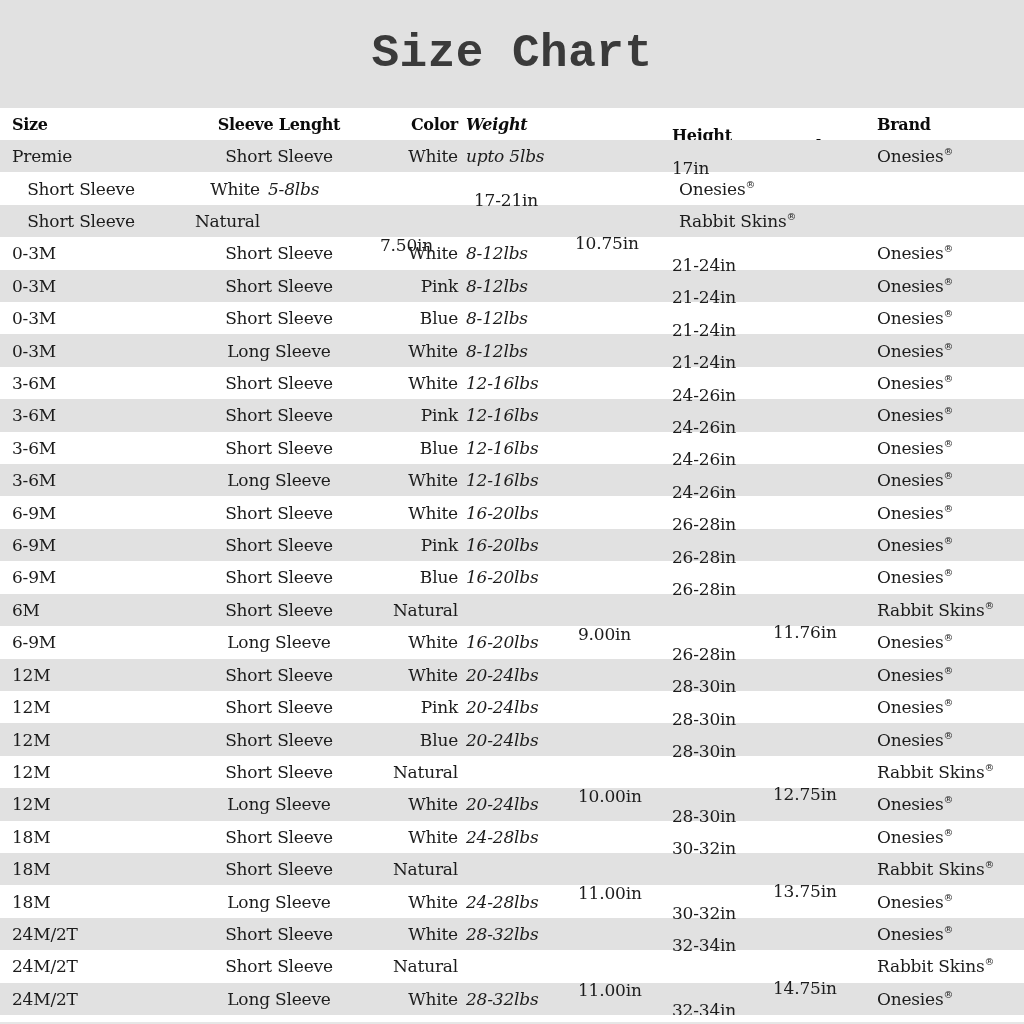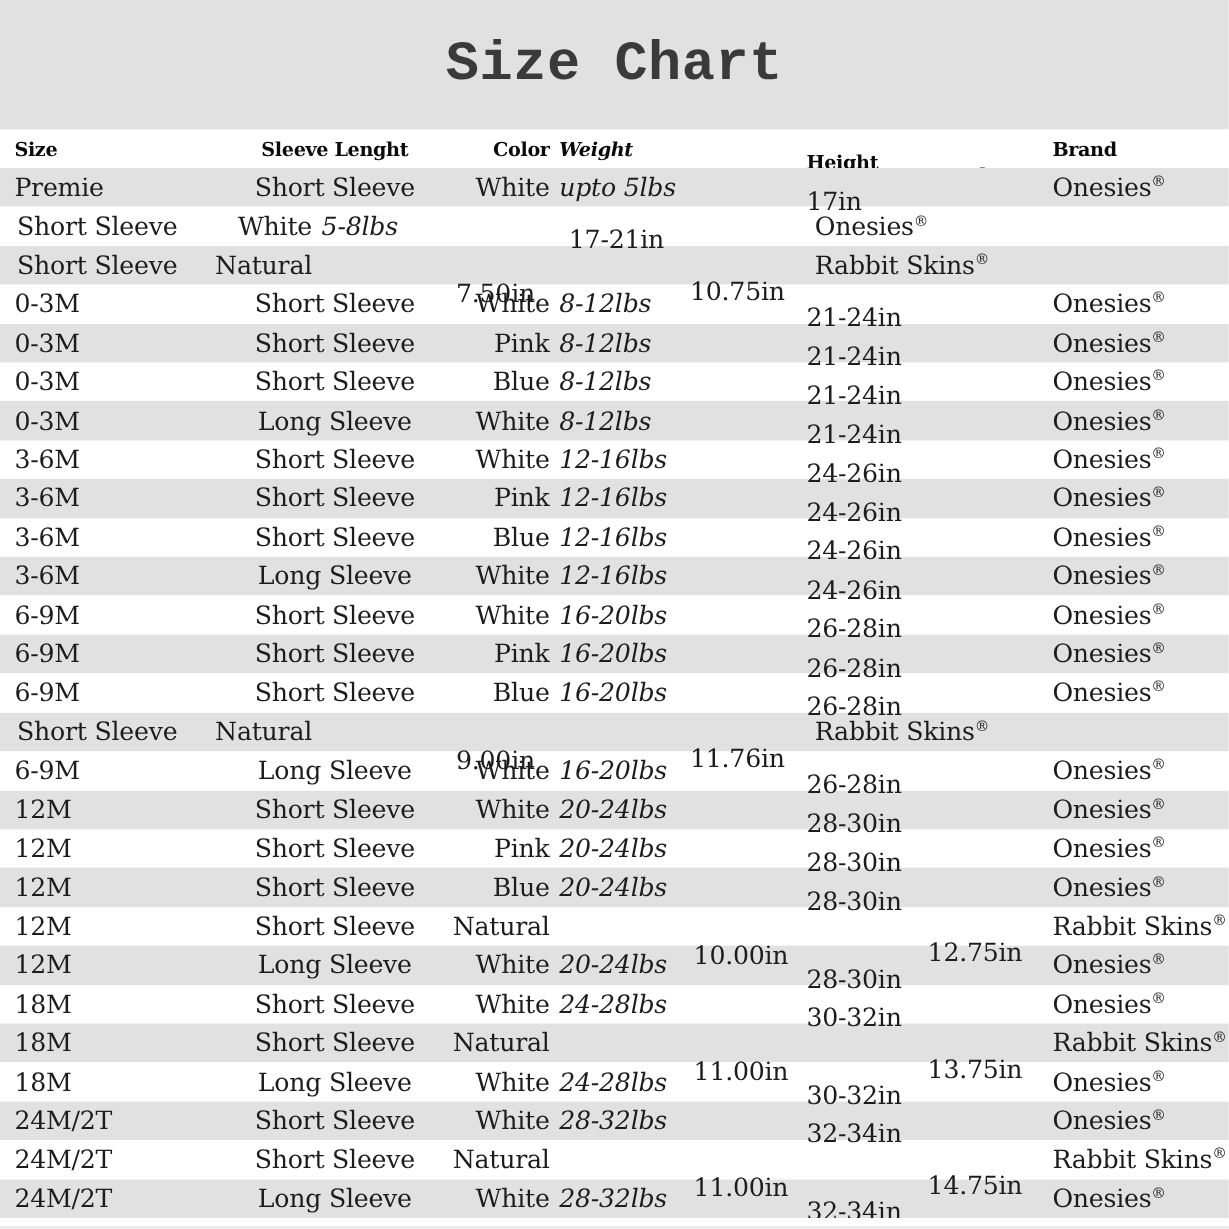--- a/index.html
+++ b/index.html
@@ -37,21 +37,21 @@
   .th{
     font-weight:700;
     font-size:16px;
     color:var(--header-text);
     letter-spacing:-0.3px;
   }
   .tbody{flex:0 0 auto;}
   .tr{
     display:flex;align-items:center;
     height:32.42px;
-    font-size:21px;
+    font-size:17px;
     color:var(--body-text);
     letter-spacing:-0.2px;
   }
   .tr.alt{background:var(--row-alt);}
   .cell{white-space:nowrap;box-sizing:border-box;overflow:visible;}
   .col-size  {width:198px;padding-left:12px;}
   .col-sleeve{width:162px;text-align:center;}
   .col-color {width:98px; padding-left:13px;text-align:right;}
   .col-weight{width:112px;padding-left:8px;font-style:italic;}
   .col-width {width:94px; padding-left:8px;margin-top:48px;}
@@ -216,20 +216,21 @@
         <div class="cell col-size">6-9M</div>
         <div class="cell col-sleeve">Short Sleeve</div>
         <div class="cell col-color">Blue</div>
         <div class="cell col-weight">16-20lbs</div>
         <div class="cell col-width"></div>
         <div class="cell col-height">26-28in</div>
         <div class="cell col-length"></div>
         <div class="cell col-brand">Onesies<sup>®</sup></div>
       </div>
       <div class="tr alt">
+        <div class="cell col-size">6M</div>
         <div class="cell col-sleeve">Short Sleeve</div>
         <div class="cell col-color">Natural</div>
         <div class="cell col-weight"></div>
         <div class="cell col-width">9.00in</div>
         <div class="cell col-height"></div>
         <div class="cell col-length">11.76in</div>
         <div class="cell col-brand">Rabbit Skins<sup>®</sup></div>
       </div>
       <div class="tr">
         <div class="cell col-size">6-9M</div>

